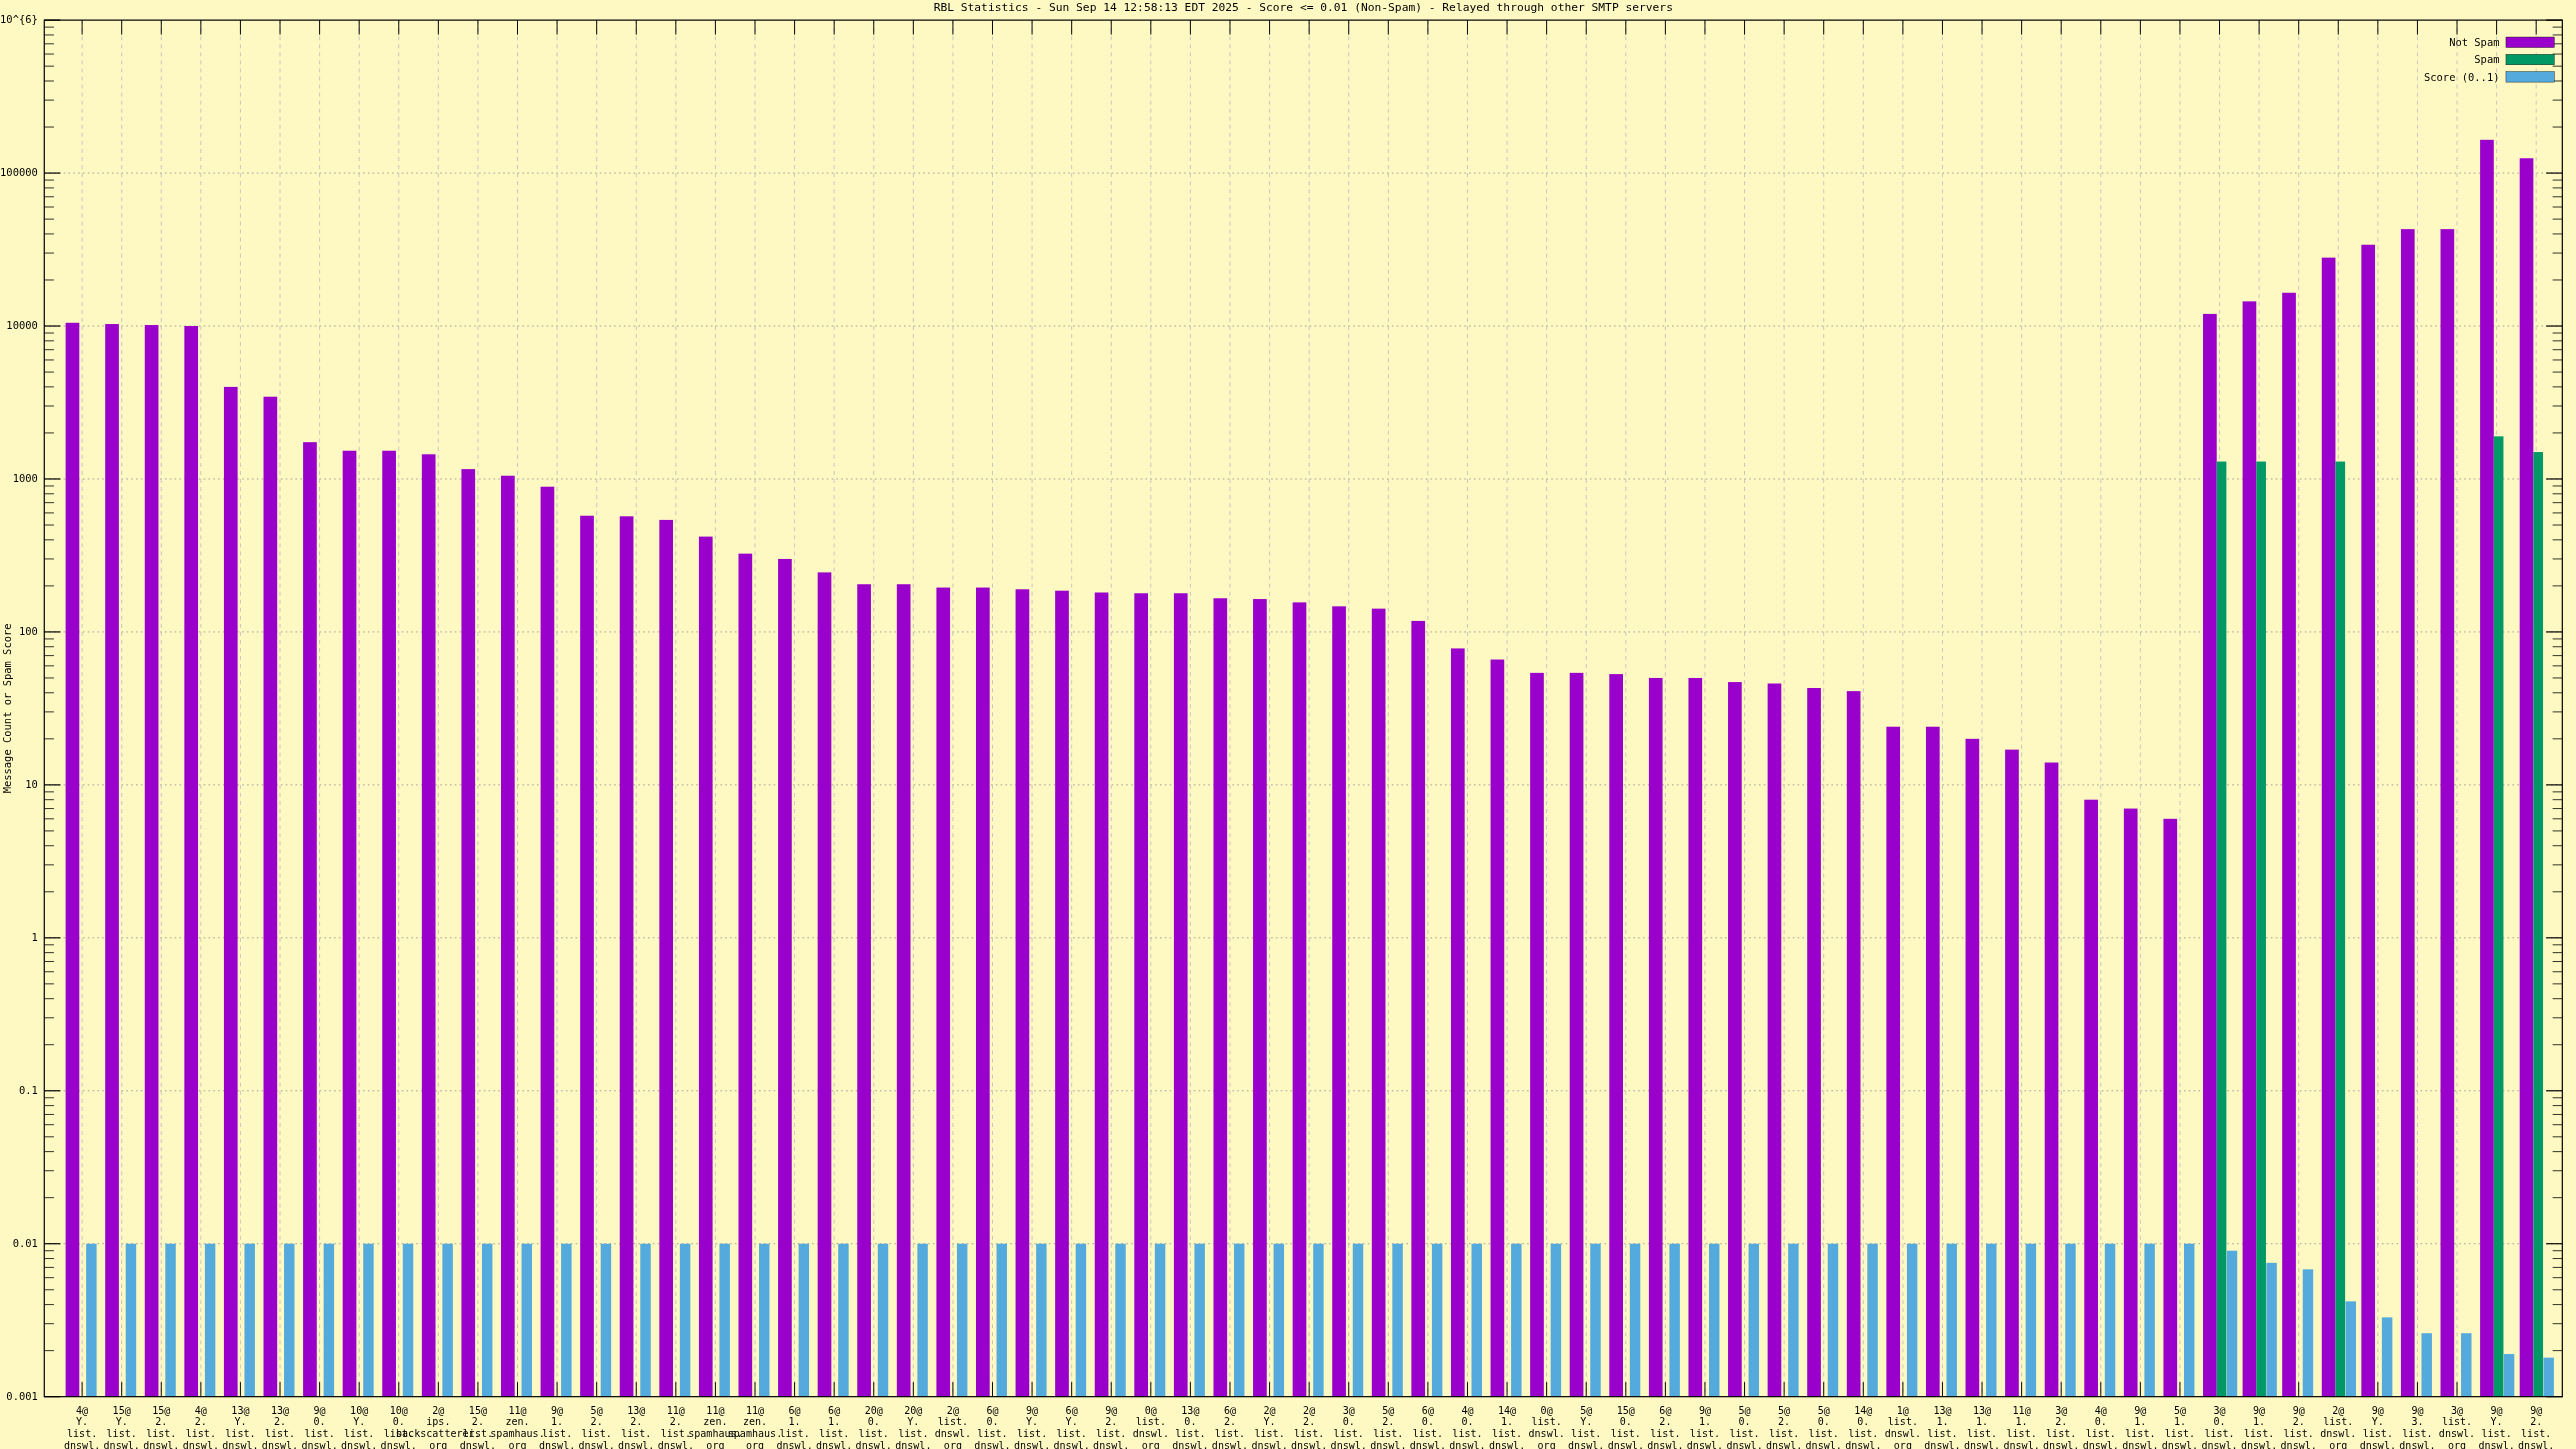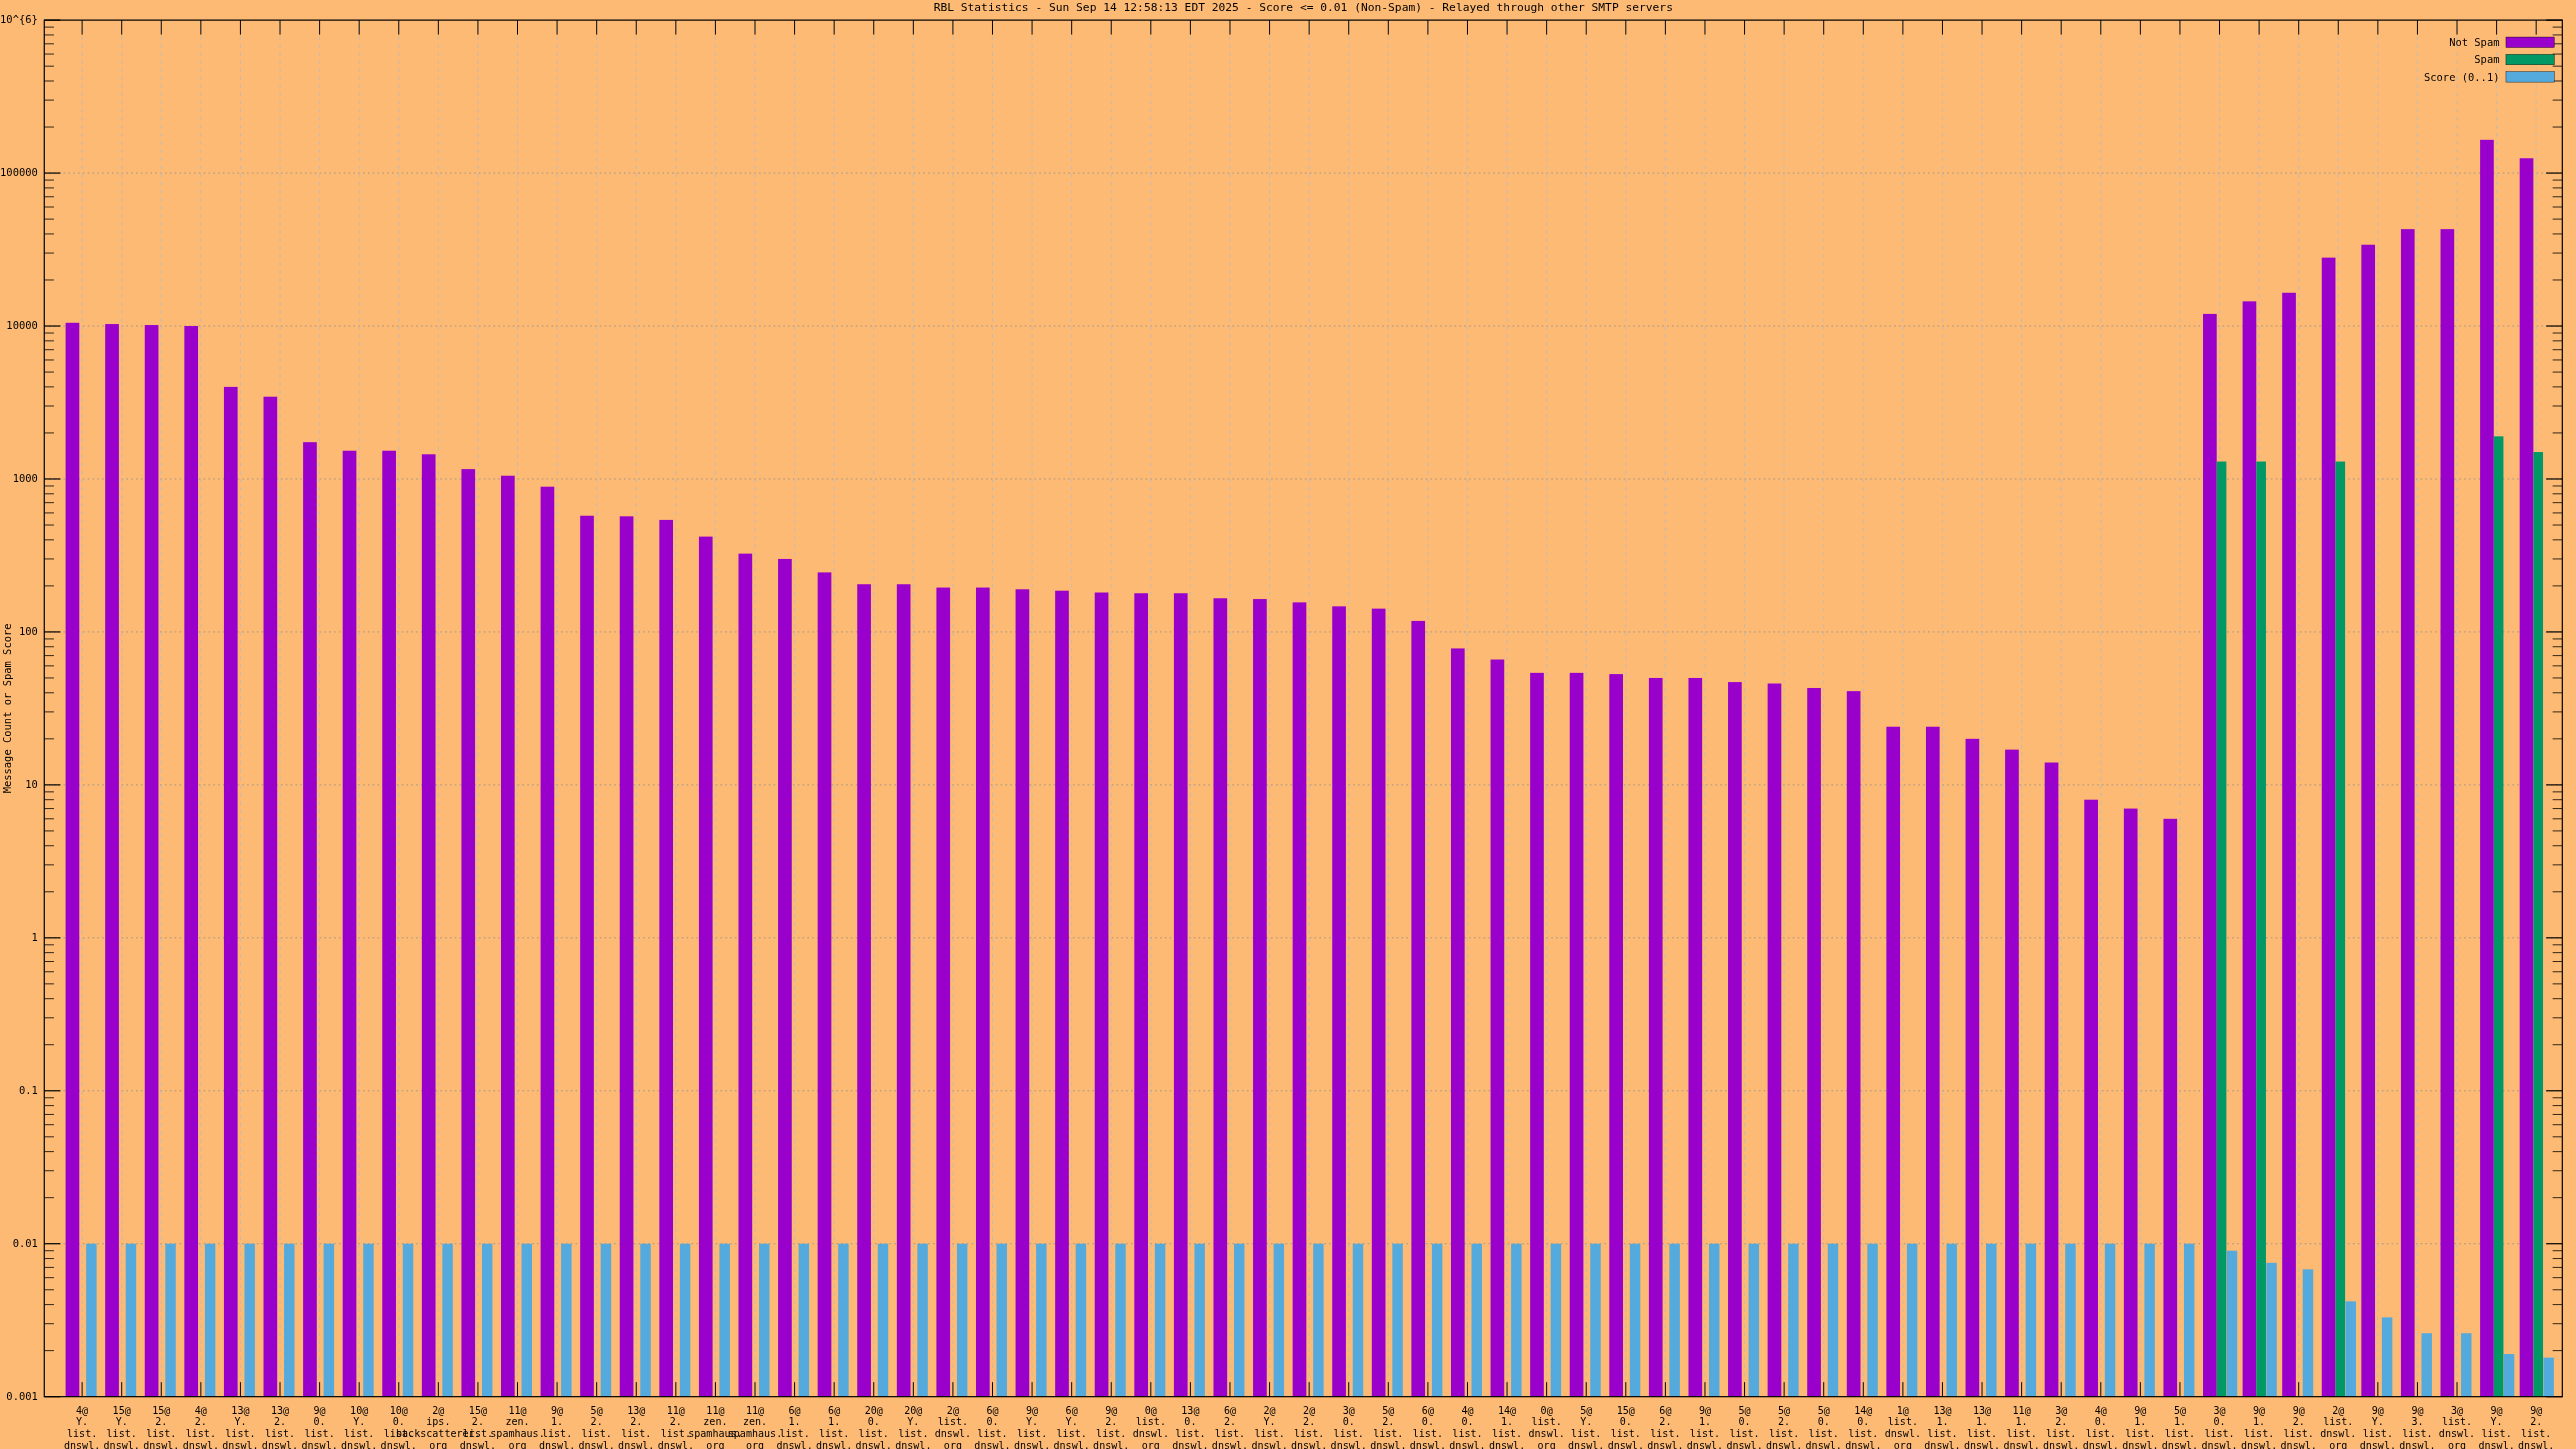--- a/index.html
+++ b/index.html
@@ -1,17 +1,17 @@
 <!DOCTYPE html>
 <html style="font-size:13px"><head>
 <meta charset="utf-8">
 <style>
   html,body{margin:0;padding:0;background:#ffffff;}
   body{width:2576px;height:1449px;font-family:"DejaVu Sans Mono","Liberation Mono",monospace;}
-  #chart-wrap{position:relative;width:2576px;height:1449px;background:#fdba74;}
+  #chart-wrap{position:relative;width:2576px;height:1449px;background:#fef9c3;}
   svg text{font-family:"DejaVu Sans Mono","Liberation Mono",monospace;fill:#000;}
 </style>
 </head>
 <body>
 
 <div id="chart-wrap">
   <svg id="chart-svg" width="2576" height="1449" viewBox="0 0 3200 1800">
 
     <text x="1619" y="14" font-size="14" text-anchor="middle">RBL Statistics - Sun Sep 14 12:58:13 EDT 2025 - Score &lt;= 0.01 (Non-Spam) - Relayed through other SMTP servers</text>
 

